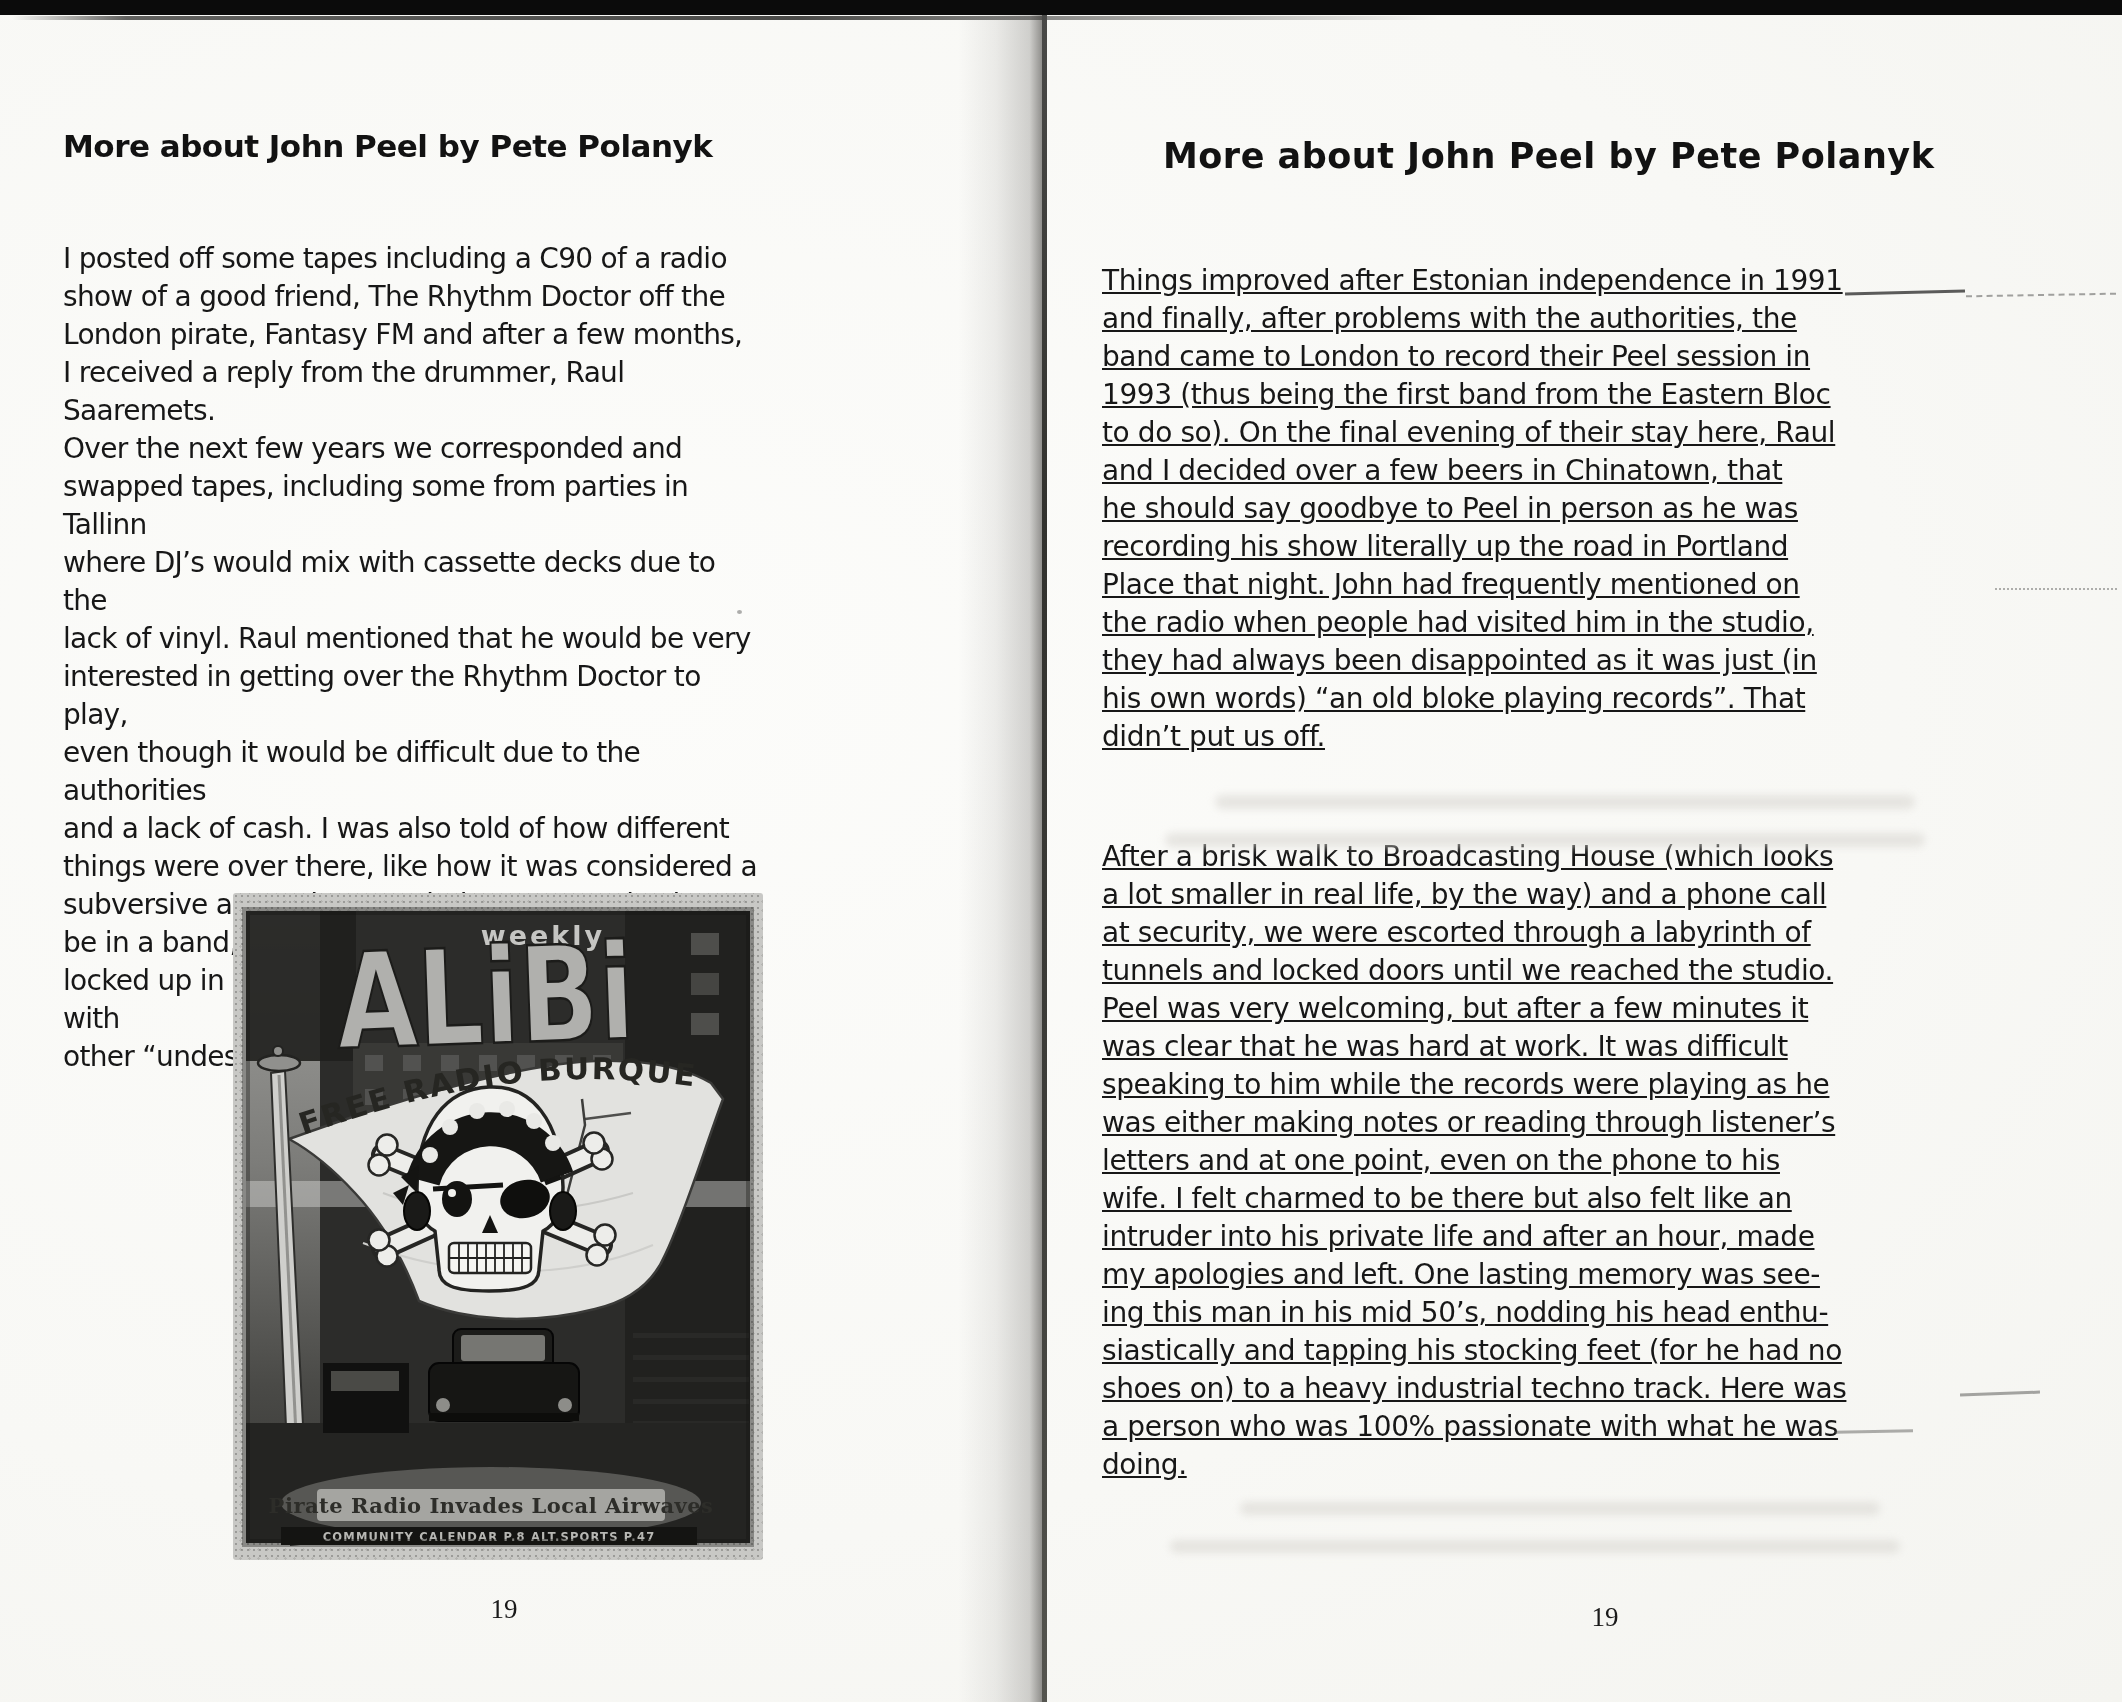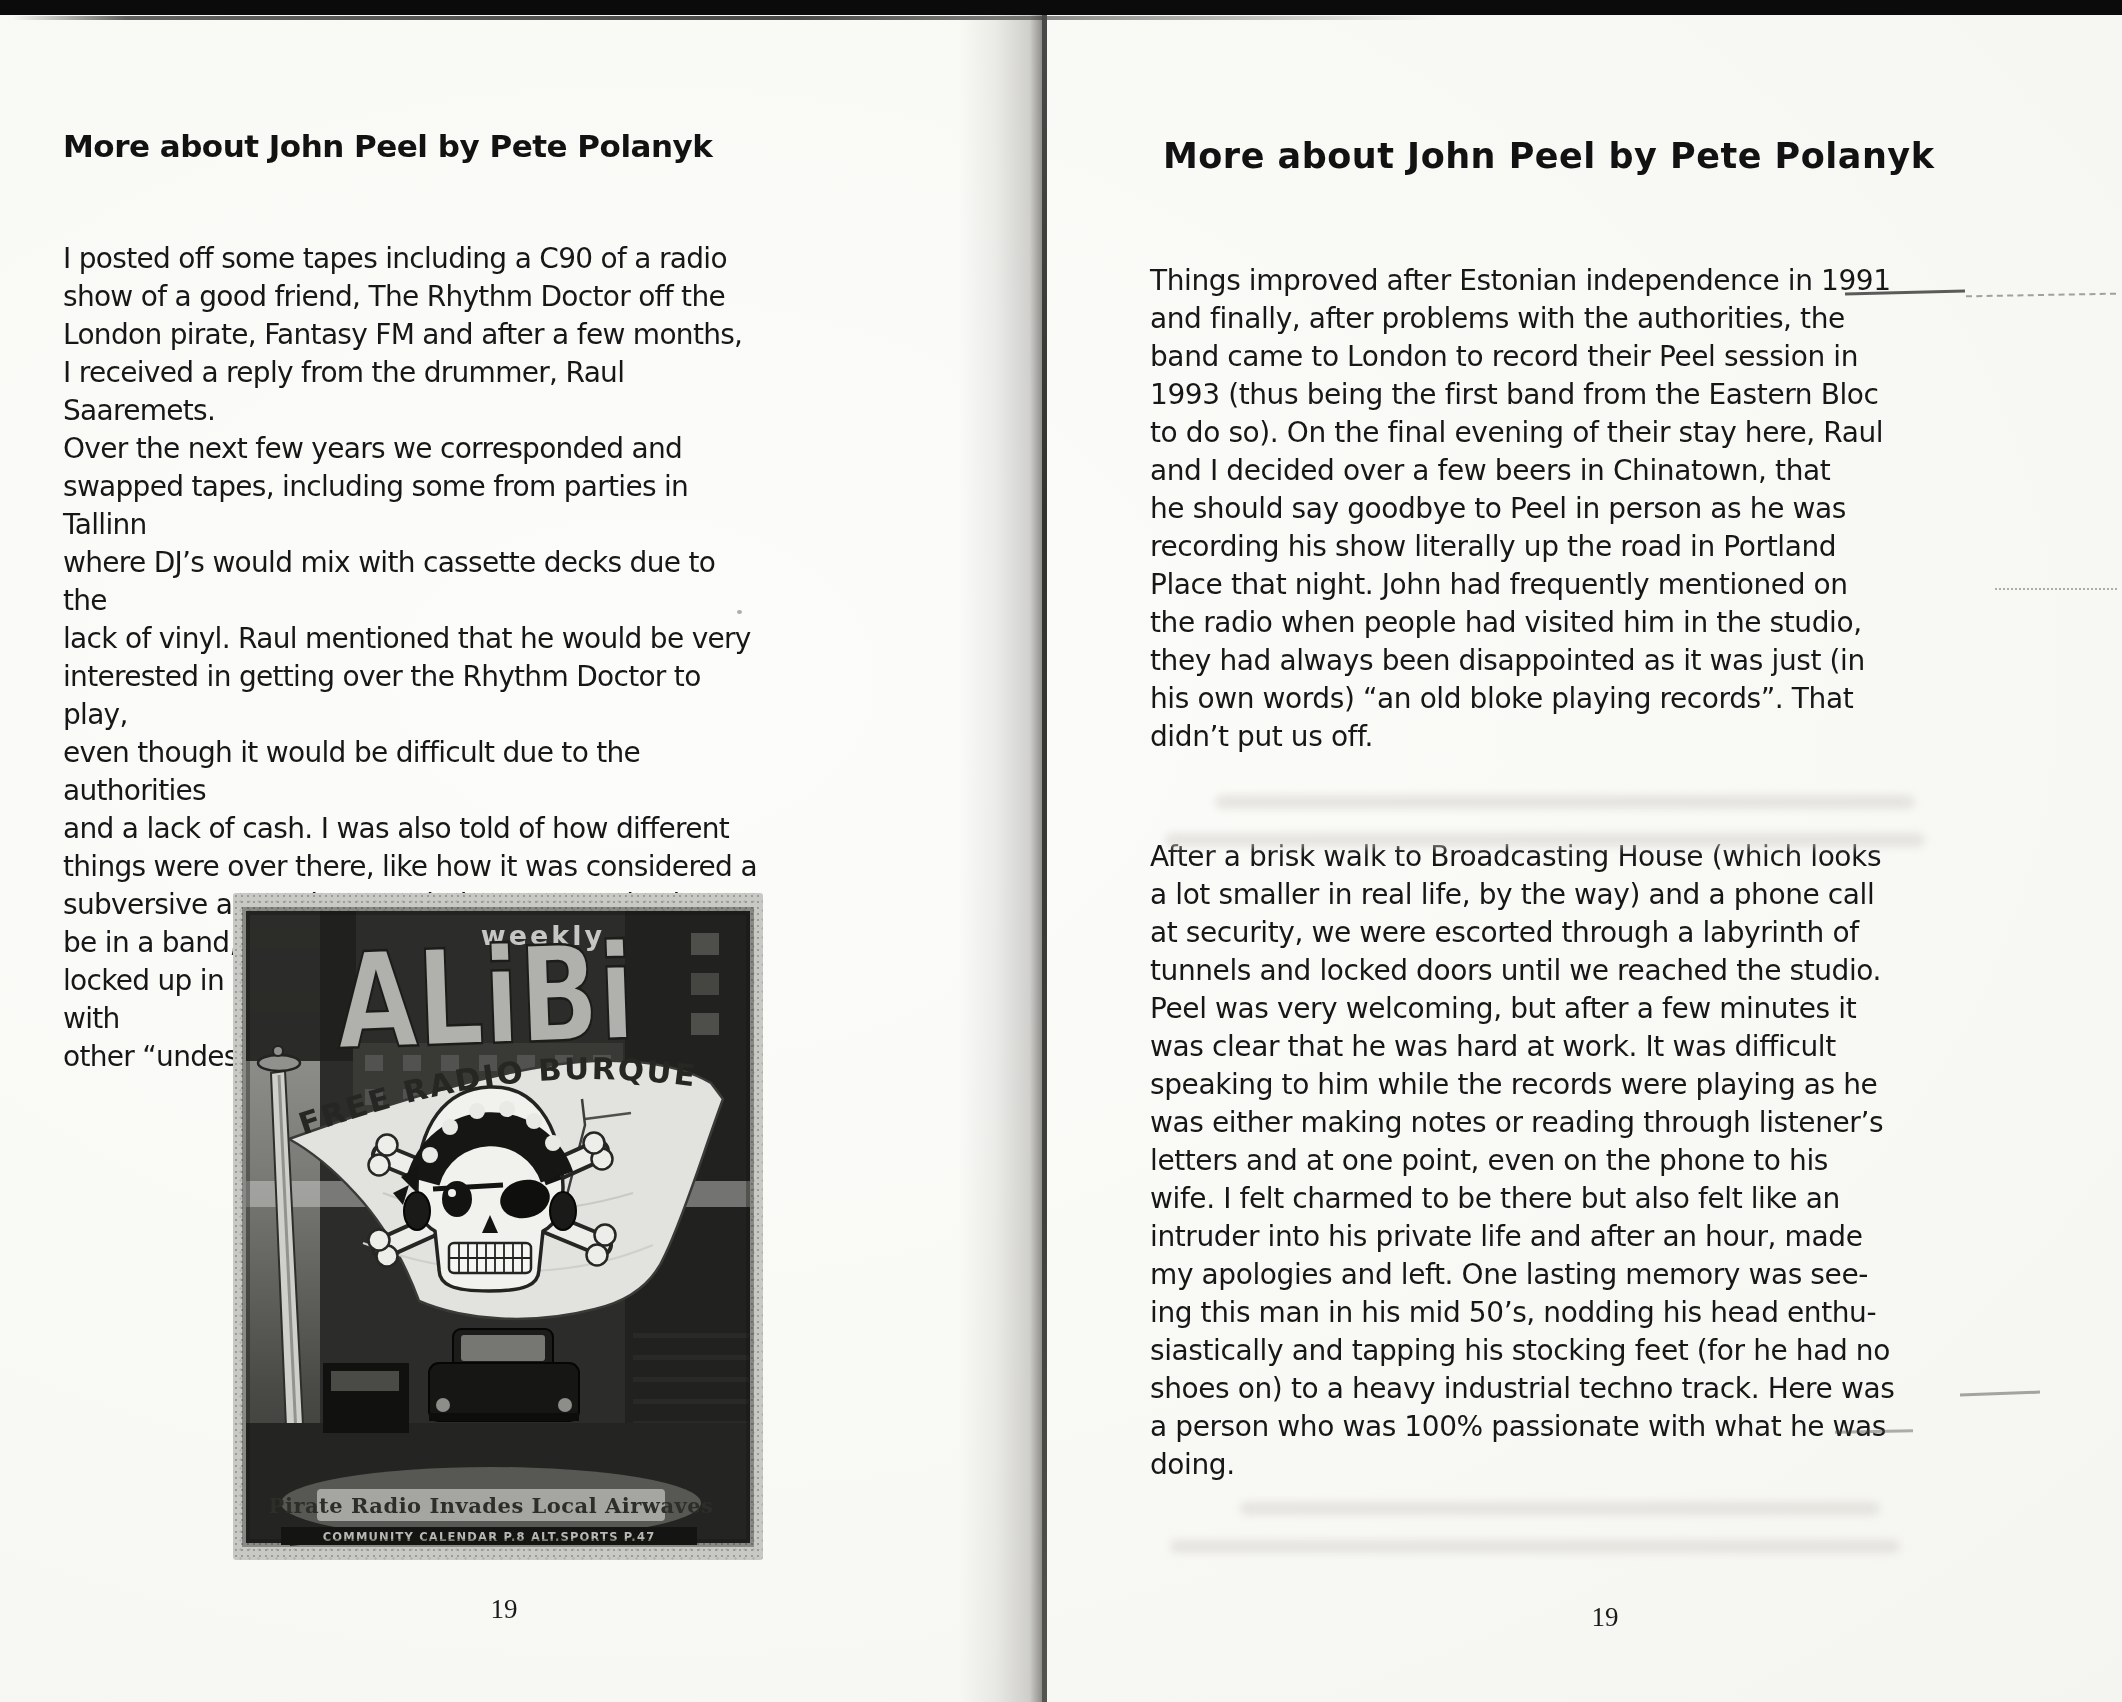--- a/index.html
+++ b/index.html
@@ -16,21 +16,21 @@
     background:linear-gradient(90deg, rgba(60,58,55,0) 0%, rgba(60,58,55,.08) 45%, rgba(60,58,55,.22) 85%, rgba(40,38,35,.5) 100%);}
   .gutter-line{position:absolute;left:1042px;top:15px;width:5px;height:1687px;
     background:linear-gradient(180deg,#4a4a48,#32322e 30%,#3f3f3b 70%,#55554f);}
   
   .heading{position:absolute;font-weight:bold;color:#121212;white-space:nowrap;}
   .heading.left{left:63px;top:128px;font-size:31px;letter-spacing:-0.5px;}
   .heading.right{left:1163px;top:136px;font-size:35px;letter-spacing:0.5px;}
   .body-text{position:absolute;font-size:28px;line-height:38px;letter-spacing:-0.7px;
     white-space:pre-line;color:#171717;}
   .body-text.lp{left:63px;top:240px;width:700px;}
-  .body-text.rp{font-size:28px;letter-spacing:-0.4px;width:870px;left:1150px;}
+  .body-text.rp{font-size:28px;letter-spacing:-0.4px;width:870px;left:1102px;text-decoration:underline;}
   .rp1{top:262px;}
   .rp2{top:838px;}
   .pagenum{position:absolute;font-family:"Liberation Serif",serif;font-size:27px;color:#1a1a1a;text-align:center;}
   .pn18{left:459px;top:1594px;width:90px;}
   .pn19{left:1550px;top:1602px;width:110px;}
   
   .flyer{position:absolute;left:233px;top:893px;width:530px;height:667px;border-radius:3px;
     background-color:#c8c8c5;
     background-image:radial-gradient(rgba(118,118,115,.55) 1px, transparent 1.4px),
                      radial-gradient(rgba(150,150,147,.4) 1px, transparent 1.2px);

